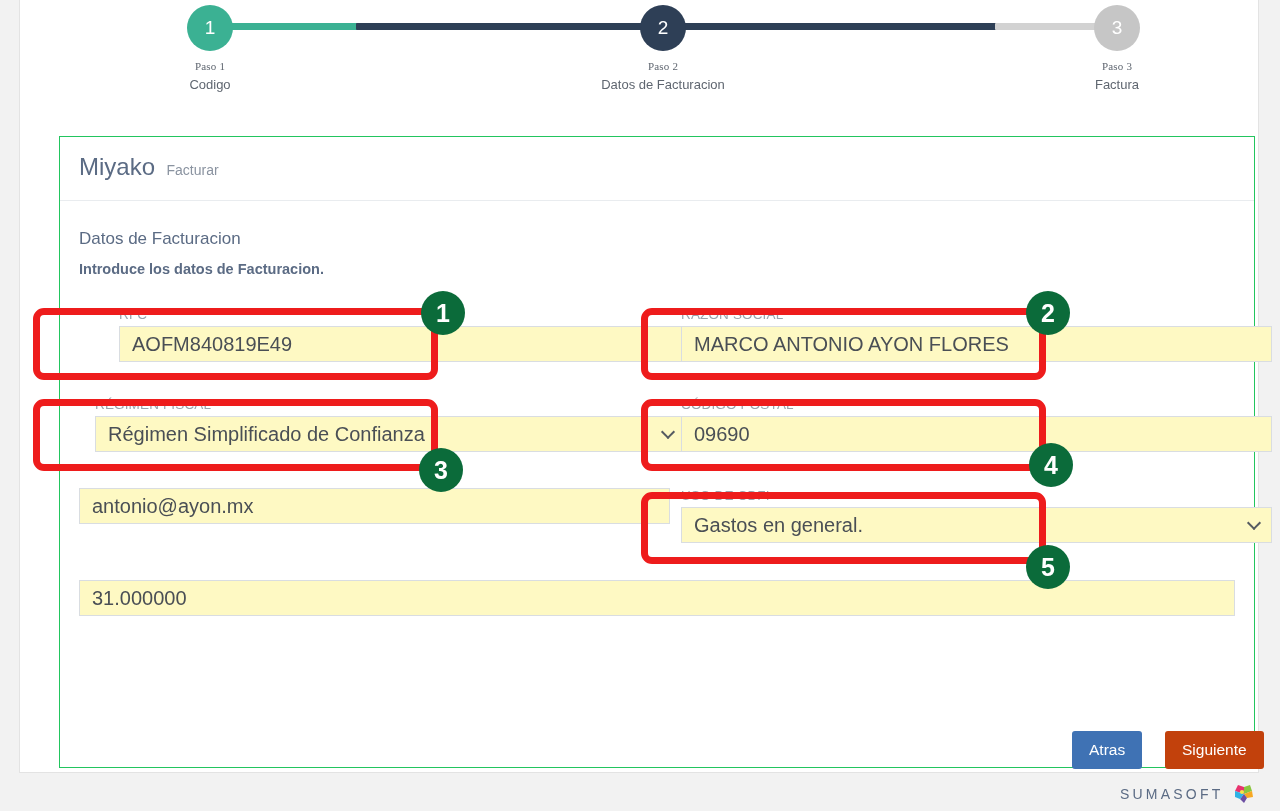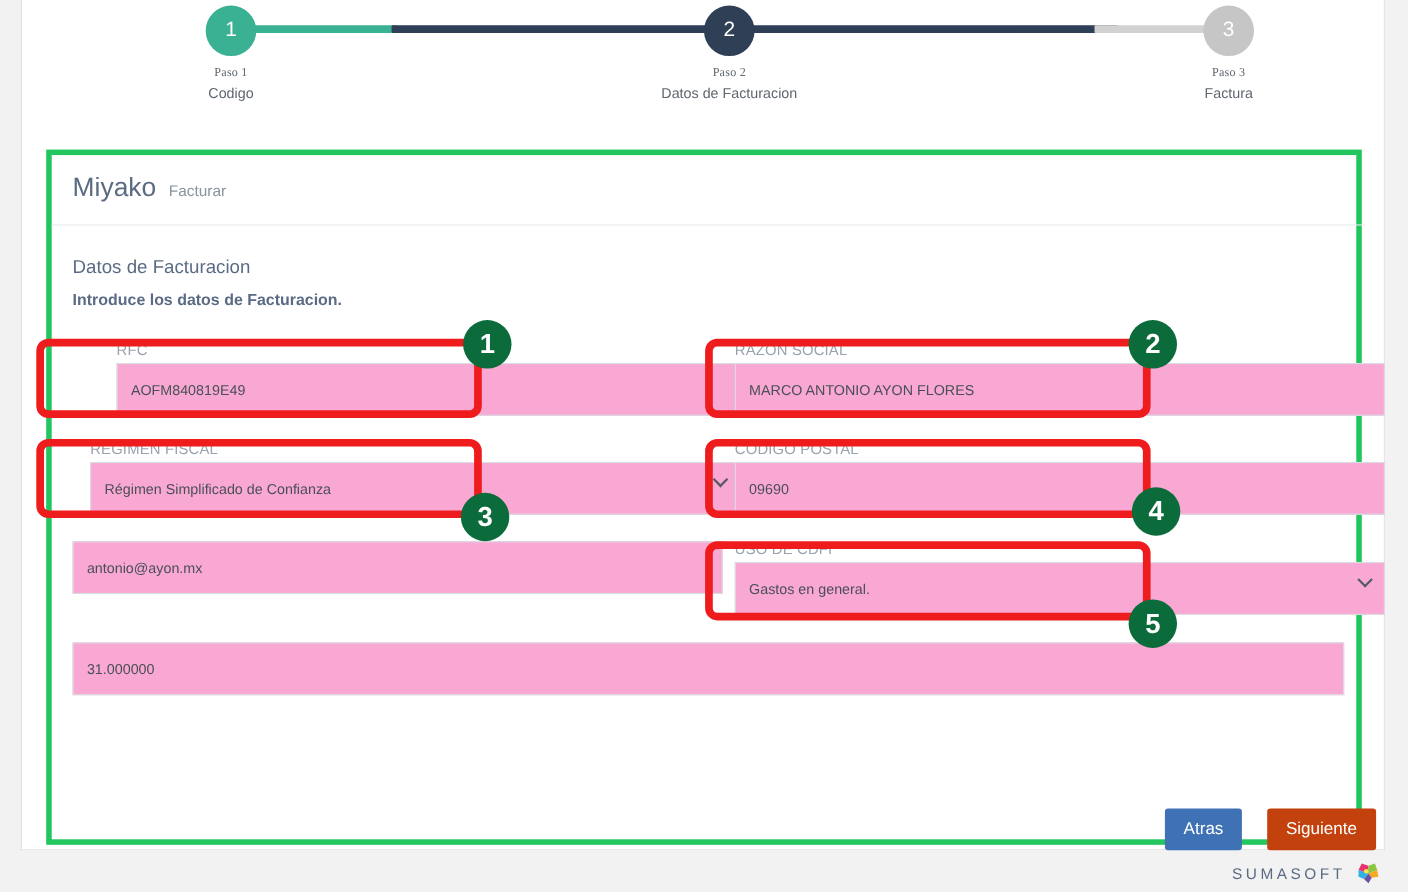--- a/index.html
+++ b/index.html
@@ -73,24 +73,24 @@
   .connector {
     position: absolute;
     top: 23px;
     height: 7px;
     border-radius: 1px;
   }
 
   
   #card {
     position: absolute;
-    left: 22px; top: 136px;
+    left: 39px; top: 136px;
     width: 1196px; height: 632px;
     background: #ffffff;
-    border: 5px solid #22c55e;
+    border: 1px solid #22c55e;
     box-sizing: border-box;
   }
   #card-header {
     position: absolute;
     left: 0; top: 0;
     width: 1194px; height: 64px;
     border-bottom: 1px solid #e9ecef;
     box-sizing: border-box;
     padding: 16px 0 0 19px;
   }
@@ -129,25 +129,25 @@
   }
   .field-label {
     font-size: 13.5px;
     color: #9aa3ae;
     letter-spacing: .15px;
     margin-bottom: 4px;
     display: block;
   }
   .field-control {
     width: 591px;
-    height: 48px;
+    height: 36px;
     box-sizing: border-box;
     border: 1px solid #d9dde1;
-    background: #f9a8d4;
-    font-size: 13px;
+    background: #fef9c3;
+    font-size: 20px;
     color: #4a4f55;
     padding: 0 12px;
     font-family: "Liberation Sans", sans-serif;
     outline: none;
     border-radius: 0;
     line-height: 34px;
   }
   .select-wrap { position: relative; width: 591px; }
   .select-wrap .chev {
     position: absolute;

